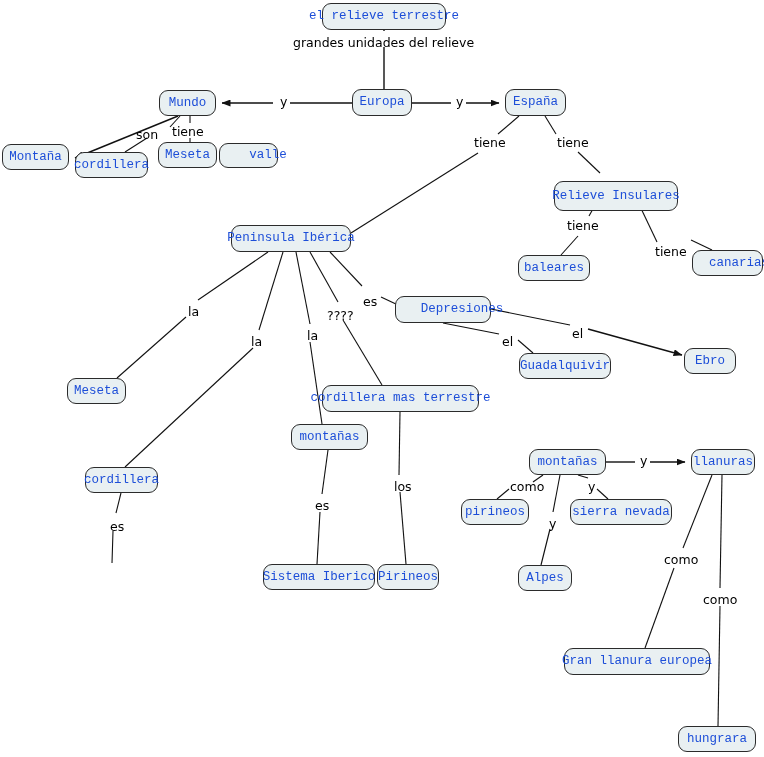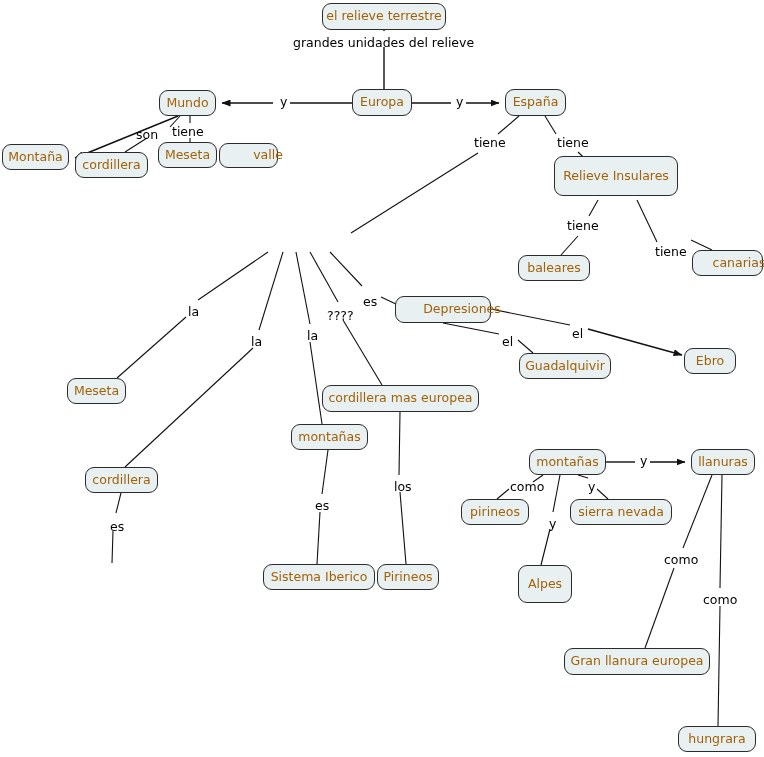--- a/index.html
+++ b/index.html
@@ -22,29 +22,30 @@
     top: 0;
     width: 764px;
     height: 757px;
   }
   .node {
     position: absolute;
     box-sizing: border-box;
     background: #e9f0f2;
     border: 1px solid #2b2b2b;
     border-radius: 9px;
-    color: #a16207;
+    color: #1d4ed8;
     font-size: 12.5px;
     line-height: 1;
     display: flex;
     align-items: center;
     justify-content: center;
     white-space: nowrap;
     padding: 0 9px;
     z-index: 3;
+    font-family: Liberation Mono, monospace;
   }
   .edge-label {
     position: absolute;
     font-size: 11.5px;
     color: #000000;
     background: transparent;
     white-space: nowrap;
     z-index: 2;
     line-height: 1;
   }
@@ -159,63 +160,66 @@
     </div>
   <div class="node" style="left:75px;top:152px;width:73px;height:26px;">
       <span>cordillera</span>
     </div>
   <div class="node" style="left:158px;top:142px;width:59px;height:26px;">
       <span>Meseta</span>
     </div>
   <div class="node" style="left:219px;top:143px;width:44px;height:25px;padding-left:48px;">
       <span>valle</span>
     </div>
-  <div class="node" style="left:554px;top:156px;width:124px;height:40px;">
+  <div class="node" style="left:554px;top:181px;width:124px;height:30px;">
       <span>Relieve Insulares</span>
+    </div>
+  <div class="node" style="left:231px;top:225px;width:120px;height:27px;">
+      <span>Peninsula Ibérica</span>
     </div>
   <div class="node" style="left:518px;top:255px;width:72px;height:26px;">
       <span>baleares</span>
     </div>
   <div class="node" style="left:692px;top:250px;width:71px;height:26px;padding-left:32px;">
       <span>canarias</span>
     </div>
   <div class="node" style="left:395px;top:296px;width:96px;height:27px;padding-left:47px;">
       <span>Depresiones</span>
     </div>
   <div class="node" style="left:519px;top:353px;width:92px;height:26px;">
       <span>Guadalquivir</span>
     </div>
   <div class="node" style="left:684px;top:348px;width:52px;height:26px;">
       <span>Ebro</span>
     </div>
   <div class="node" style="left:67px;top:378px;width:59px;height:26px;">
       <span>Meseta</span>
     </div>
   <div class="node" style="left:322px;top:385px;width:157px;height:27px;">
-      <span>cordillera mas europea</span>
+      <span>cordillera mas terrestre</span>
     </div>
   <div class="node" style="left:291px;top:424px;width:77px;height:26px;">
       <span>montañas</span>
     </div>
   <div class="node" style="left:529px;top:449px;width:77px;height:26px;">
       <span>montañas</span>
     </div>
   <div class="node" style="left:691px;top:449px;width:64px;height:26px;">
       <span>llanuras</span>
     </div>
   <div class="node" style="left:85px;top:467px;width:73px;height:26px;">
       <span>cordillera</span>
     </div>
   <div class="node" style="left:461px;top:499px;width:68px;height:26px;">
       <span>pirineos</span>
     </div>
   <div class="node" style="left:570px;top:499px;width:102px;height:26px;">
       <span>sierra nevada</span>
     </div>
-  <div class="node" style="left:518px;top:565px;width:54px;height:38px;">
+  <div class="node" style="left:518px;top:565px;width:54px;height:26px;">
       <span>Alpes</span>
     </div>
   <div class="node" style="left:263px;top:564px;width:112px;height:26px;">
       <span>Sistema Iberico</span>
     </div>
   <div class="node" style="left:377px;top:564px;width:62px;height:26px;">
       <span>Pirineos</span>
     </div>
   <div class="node" style="left:564px;top:648px;width:146px;height:27px;">
       <span>Gran llanura europea</span>

